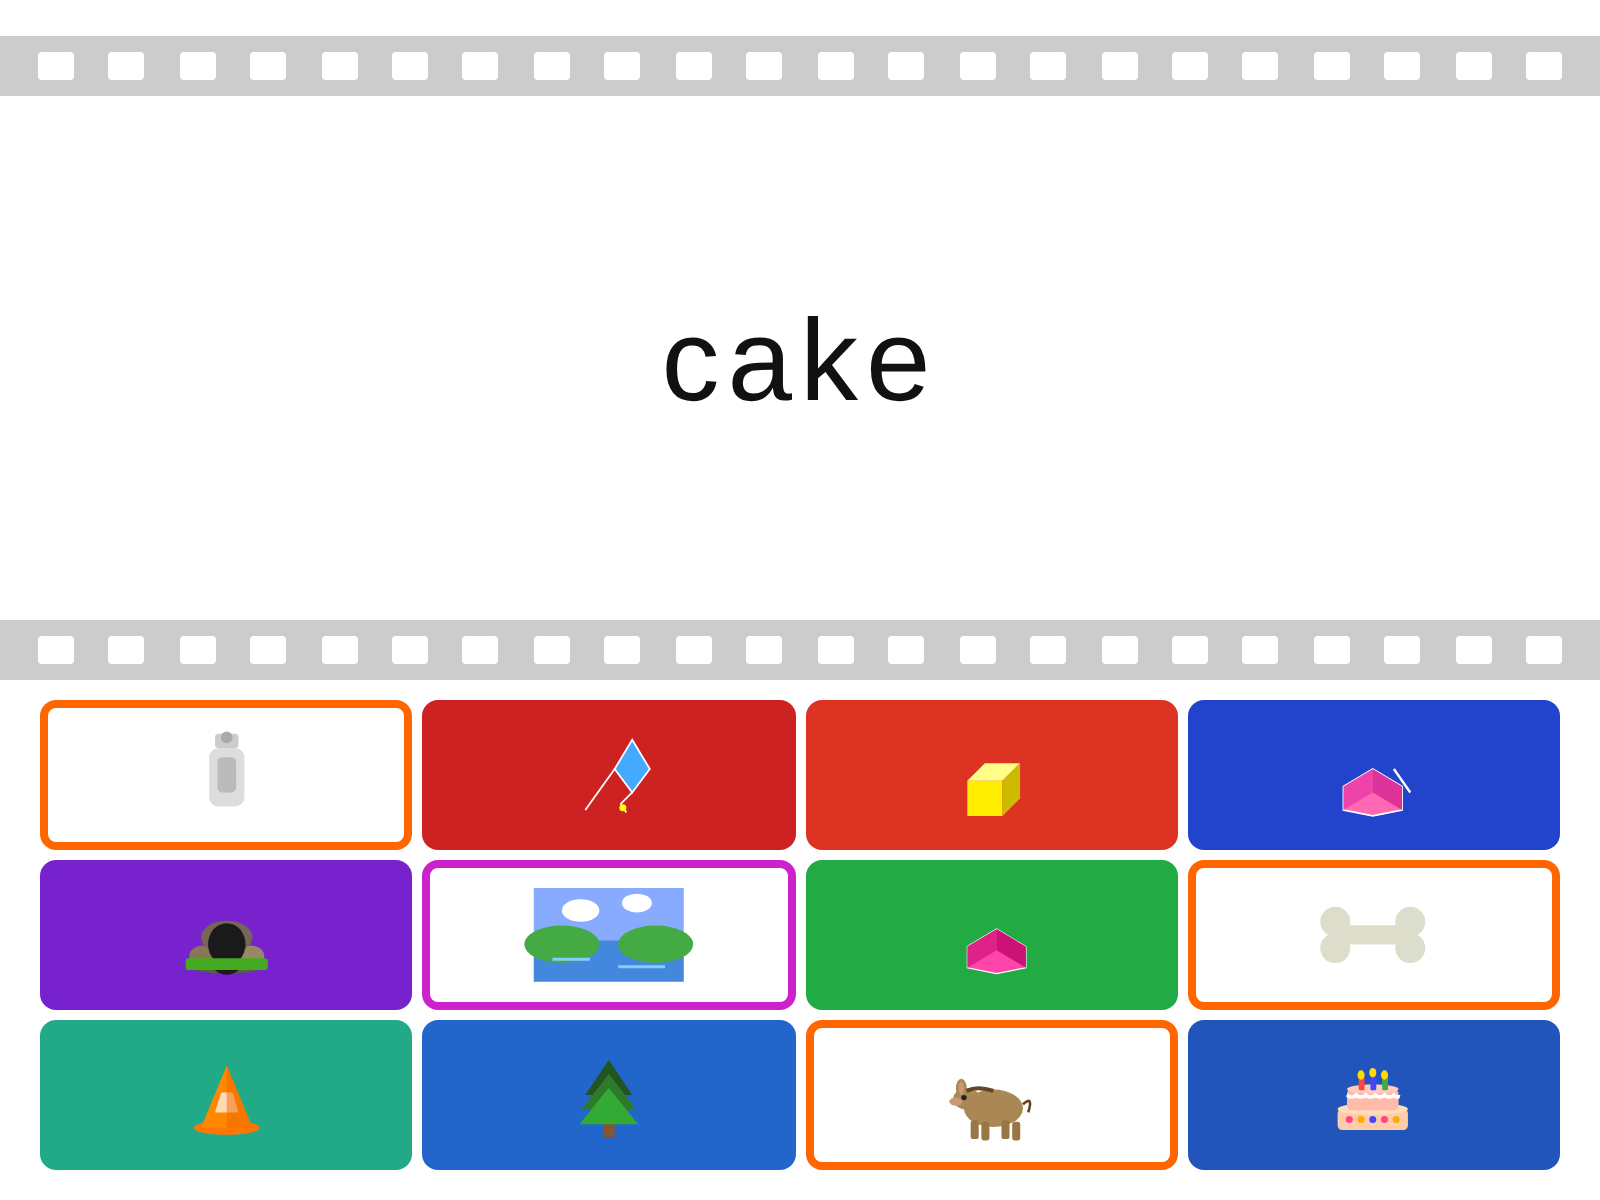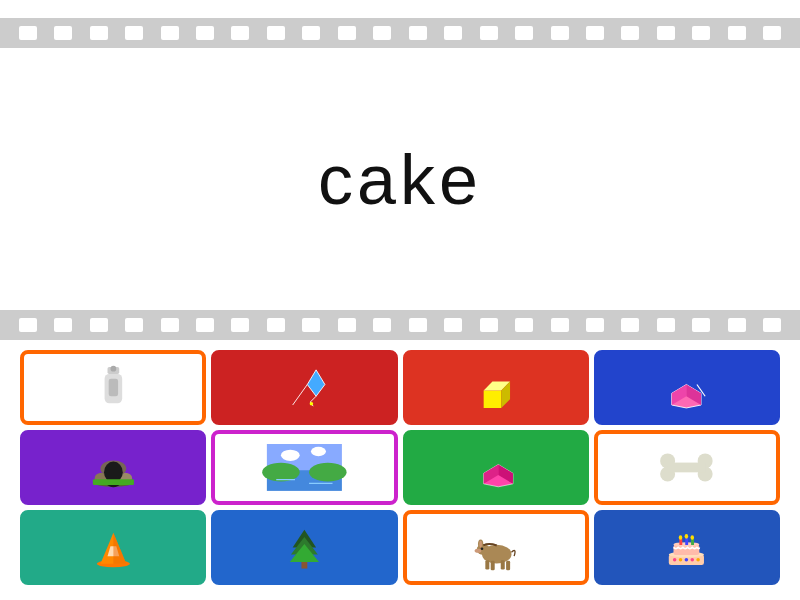--- a/index.html
+++ b/index.html
@@ -41,21 +41,21 @@
       top: 80px;
       left: 0;
       width: 100%;
       height: 200px;
       display: flex;
       align-items: center;
       justify-content: center;
     }
 
     .word-text {
-      font-size: 70px;
+      font-size: 58px;
       font-weight: normal;
       color: #111;
       font-family: 'Arial', sans-serif;
       letter-spacing: 4px;
     }
 
     
     .cards-grid {
       position: absolute;
       top: 350px;

